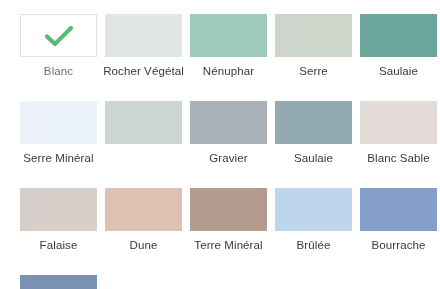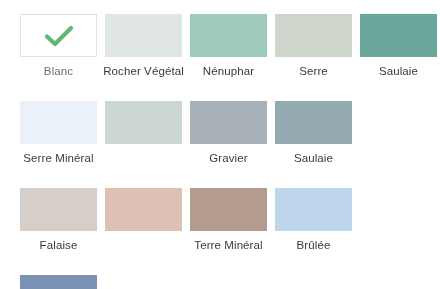--- a/index.html
+++ b/index.html
@@ -100,36 +100,45 @@
         <div class="swatch-chip" style="background: rgb(204, 214, 213);"></div>
       </div>
       <div class="swatch-cell">
         <div class="swatch-chip" style="background: rgb(168, 176, 184);"></div>
         <div class="swatch-label">Gravier</div>
       </div>
       <div class="swatch-cell">
         <div class="swatch-chip" style="background: rgb(147, 170, 176);"></div>
         <div class="swatch-label">Saulaie</div>
       </div>
+      <div class="swatch-cell">
+        <div class="swatch-chip" style="background: rgb(227, 219, 216);"></div>
+        <div class="swatch-label">Blanc Sable</div>
+      </div>
     </div>
     <div class="swatch-row">
       <div class="swatch-cell">
         <div class="swatch-chip" style="background: rgb(214, 206, 200);"></div>
         <div class="swatch-label">Falaise</div>
       </div>
       <div class="swatch-cell">
         <div class="swatch-chip" style="background: rgb(221, 194, 180);"></div>
+        <div class="swatch-label">Dune</div>
       </div>
       <div class="swatch-cell">
         <div class="swatch-chip" style="background: rgb(179, 156, 142);"></div>
         <div class="swatch-label">Terre Minéral</div>
       </div>
       <div class="swatch-cell">
         <div class="swatch-chip" style="background: rgb(189, 214, 236);"></div>
         <div class="swatch-label">Brûlée</div>
+      </div>
+      <div class="swatch-cell">
+        <div class="swatch-chip" style="background: rgb(132, 160, 202);"></div>
+        <div class="swatch-label">Bourrache</div>
       </div>
     </div>
     <div class="swatch-row">
       <div class="swatch-cell empty-cell">
         <div class="swatch-chip" style="background: rgb(122, 146, 180);"></div>
         <div class="swatch-label"></div>
       </div>
     </div>
   </div>
 

